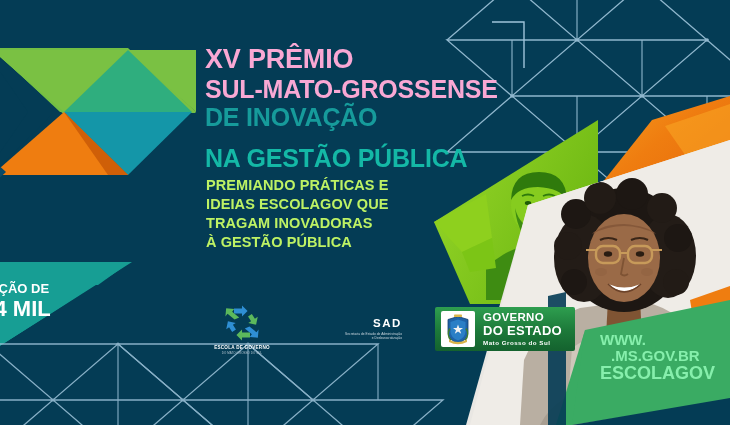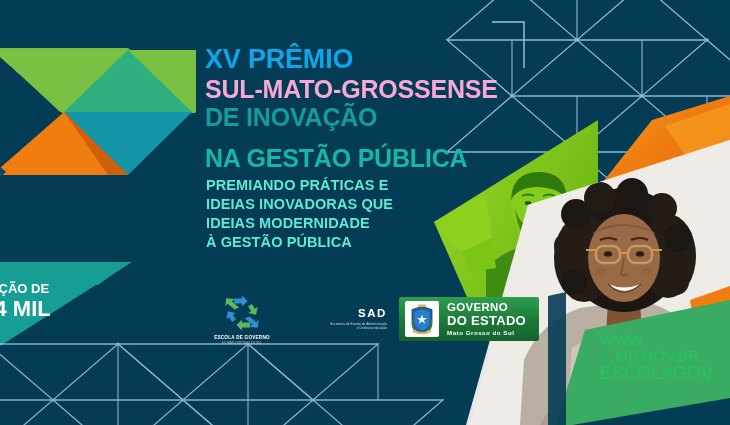--- a/index.html
+++ b/index.html
@@ -23,35 +23,35 @@
     width:300px;
     z-index:30;
   }
   .title-line {
     font-weight:bold;
     letter-spacing:-0.2px;
     line-height:1.0;
     white-space:nowrap;
     font-stretch:condensed;
   }
-  #title-line-1 { font-size:27px; color:#0ea5e9; margin-bottom:4px; }
+  #title-line-1 { font-size:27px; color:#f9a8d4; margin-bottom:4px; }
   #title-line-2 { font-size:25px; color:#f9a8d4; margin-bottom:3px; }
   #title-line-3 { font-size:25px; color:#169b9b; margin-bottom:16px; }
   #title-line-4 { font-size:25px; color:#14b8a6; }
 
   
   #subtitle-block {
     position:absolute;
     left:206px; top:176px;
     z-index:30;
   }
   .subtitle-line {
     font-size:14.5px;
     font-weight:bold;
-    color:#5eead4;
+    color:#bef264;
     line-height:1.32;
     white-space:nowrap;
     letter-spacing:0.1px;
   }
 
   
   #prize-badge {
     position:absolute;
     left:-52px; top:282px;
     z-index:30;
@@ -66,31 +66,31 @@
     white-space:nowrap; line-height:1.1; margin-top:1px;
   }
 
   
   #url-block {
     position:absolute;
     left:600px; top:332px;
     z-index:34;
     text-align:left;
   }
-  .url-line { font-weight:normal; color:#22c55e; line-height:1.06; white-space:nowrap; }
+  .url-line { font-weight:bold; color:#86efac; line-height:1.06; white-space:nowrap; }
   #url-line-1 { font-size:15px; }
   #url-line-2 { font-size:18px; }
   #url-line-3 { font-size:15px; padding-left:11px; }
 
   
   #logo-strip {
     position:absolute;
-    left:205px; top:288px;
+    left:205px; top:298px;
     height:62px;
-    display:flex; align-items:center; gap:0px;
+    display:flex; align-items:center; gap:15px;
     z-index:32;
   }
 
   
   #logo-escolagov { width:74px; display:flex; flex-direction:column; align-items:center; }
   #escolagov-mark { width:48px; height:40px; }
   #escolagov-name {
     font-size:4.6px; font-weight:bold; color:#ffffff;
     letter-spacing:0.25px; margin-top:2px; white-space:nowrap;
   }
@@ -103,21 +103,21 @@
   #logo-sad { width:108px; padding-left:6px; display:flex; flex-direction:column; align-items:flex-end; }
   #sad-name {
     font-size:11.5px; font-weight:bold; color:#ffffff;
     letter-spacing:1.6px; line-height:1;
   }
   #sad-sub1 { font-size:3.2px; color:#cfdbe3; white-space:nowrap; margin-top:2.5px; letter-spacing:0.05px; }
   #sad-sub2 { font-size:3.2px; color:#cfdbe3; white-space:nowrap; margin-top:0.8px; letter-spacing:0.05px; }
 
   
   #logo-governo {
-    width:140px; height:44px; margin-left:12px;
+    width:140px; height:44px; margin-left:18px;
     background:linear-gradient(180deg,#2e9e4f 0%, #1d7a3a 52%, #14622e 100%);
     border-radius:2px;
     display:flex; align-items:center; padding:0 6px;
   }
   #brasao-wrap {
     width:34px; height:36px; background:#ffffff;
     border-radius:2px; display:flex; align-items:center; justify-content:center;
     flex:0 0 auto;
   }
   #governo-text { margin-left:8px; }
@@ -368,22 +368,22 @@
 
   <div id="title-block">
     <div class="title-line" id="title-line-1">XV PRÊMIO</div>
     <div class="title-line" id="title-line-2">SUL-MATO-GROSSENSE</div>
     <div class="title-line" id="title-line-3">DE INOVAÇÃO</div>
     <div class="title-line" id="title-line-4">NA GESTÃO PÚBLICA</div>
   </div>
 
   <div id="subtitle-block">
     <div class="subtitle-line">PREMIANDO PRÁTICAS E</div>
-    <div class="subtitle-line">IDEIAS INOVADORAS QUE</div>
-    <div class="subtitle-line">IDEIAS MODERNIDADE</div>
+    <div class="subtitle-line">IDEIAS ESCOLAGOV QUE</div>
+    <div class="subtitle-line">TRAGAM INOVADORAS</div>
     <div class="subtitle-line">À GESTÃO PÚBLICA</div>
   </div>
 
   <div id="prize-badge">
     <div id="prize-label">PREMIAÇÃO DE</div>
     <div id="prize-value">R$ 24 MIL</div>
   </div>
 
   <div id="logo-strip">
 

